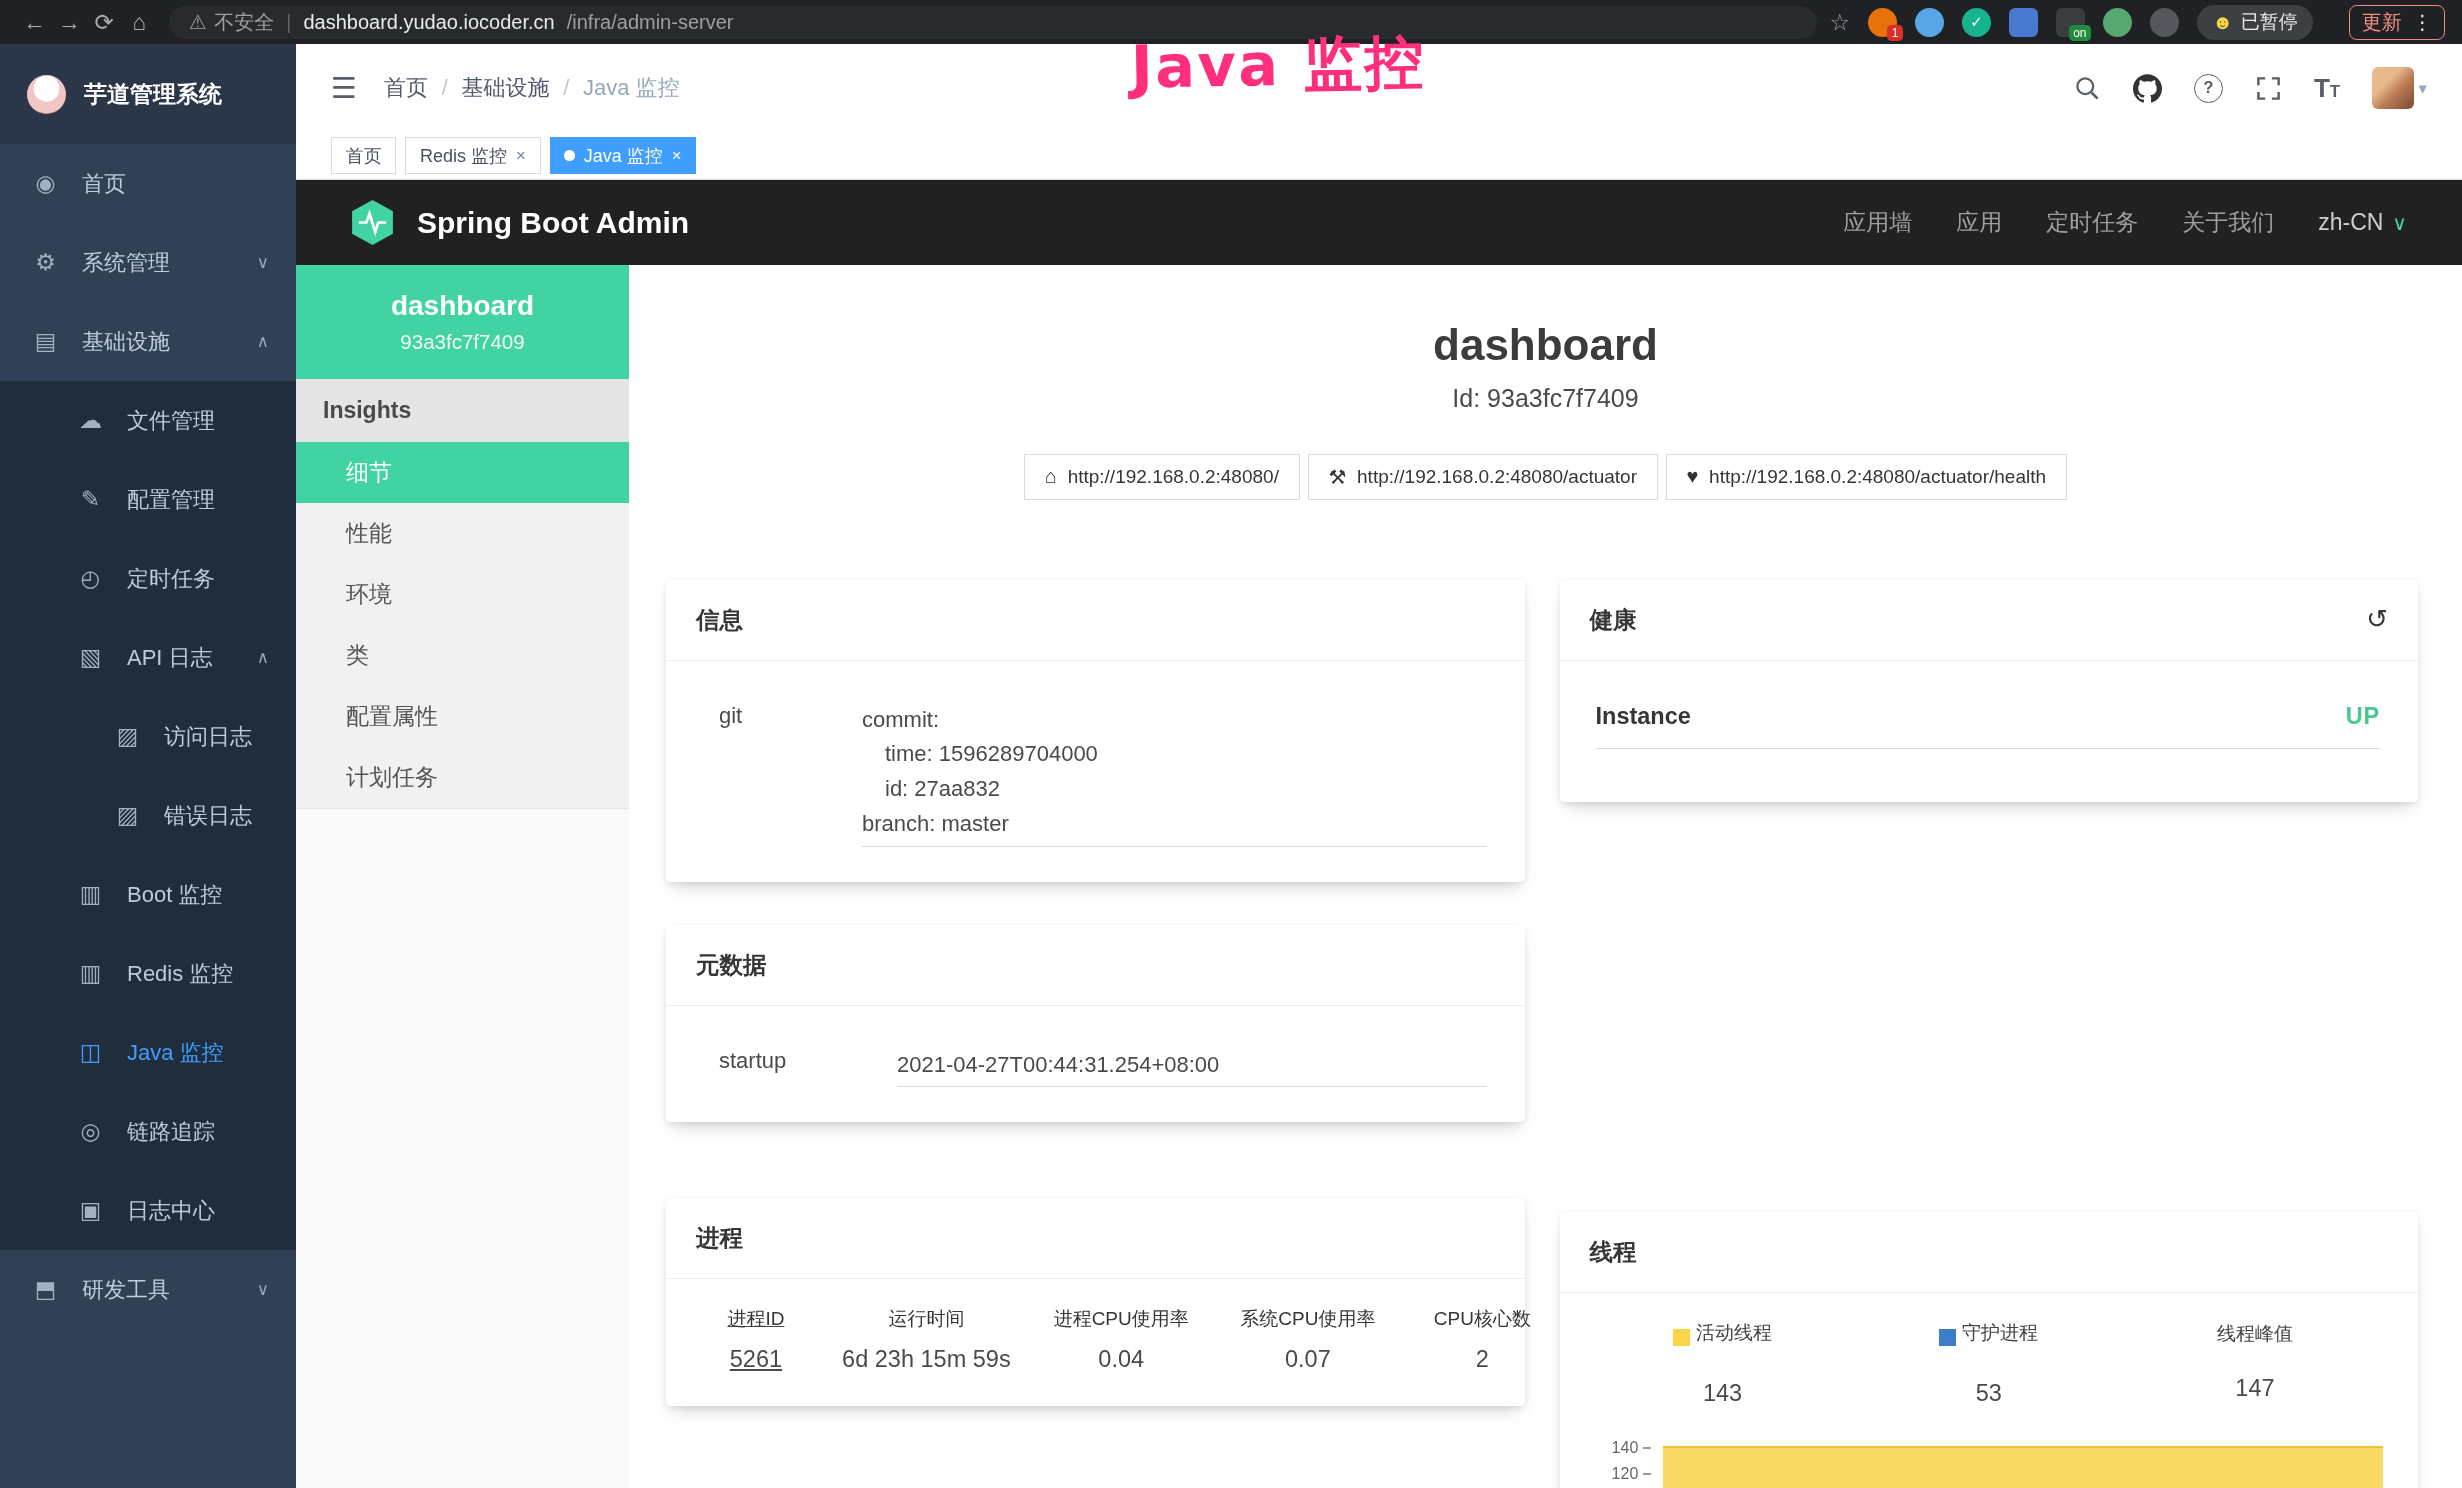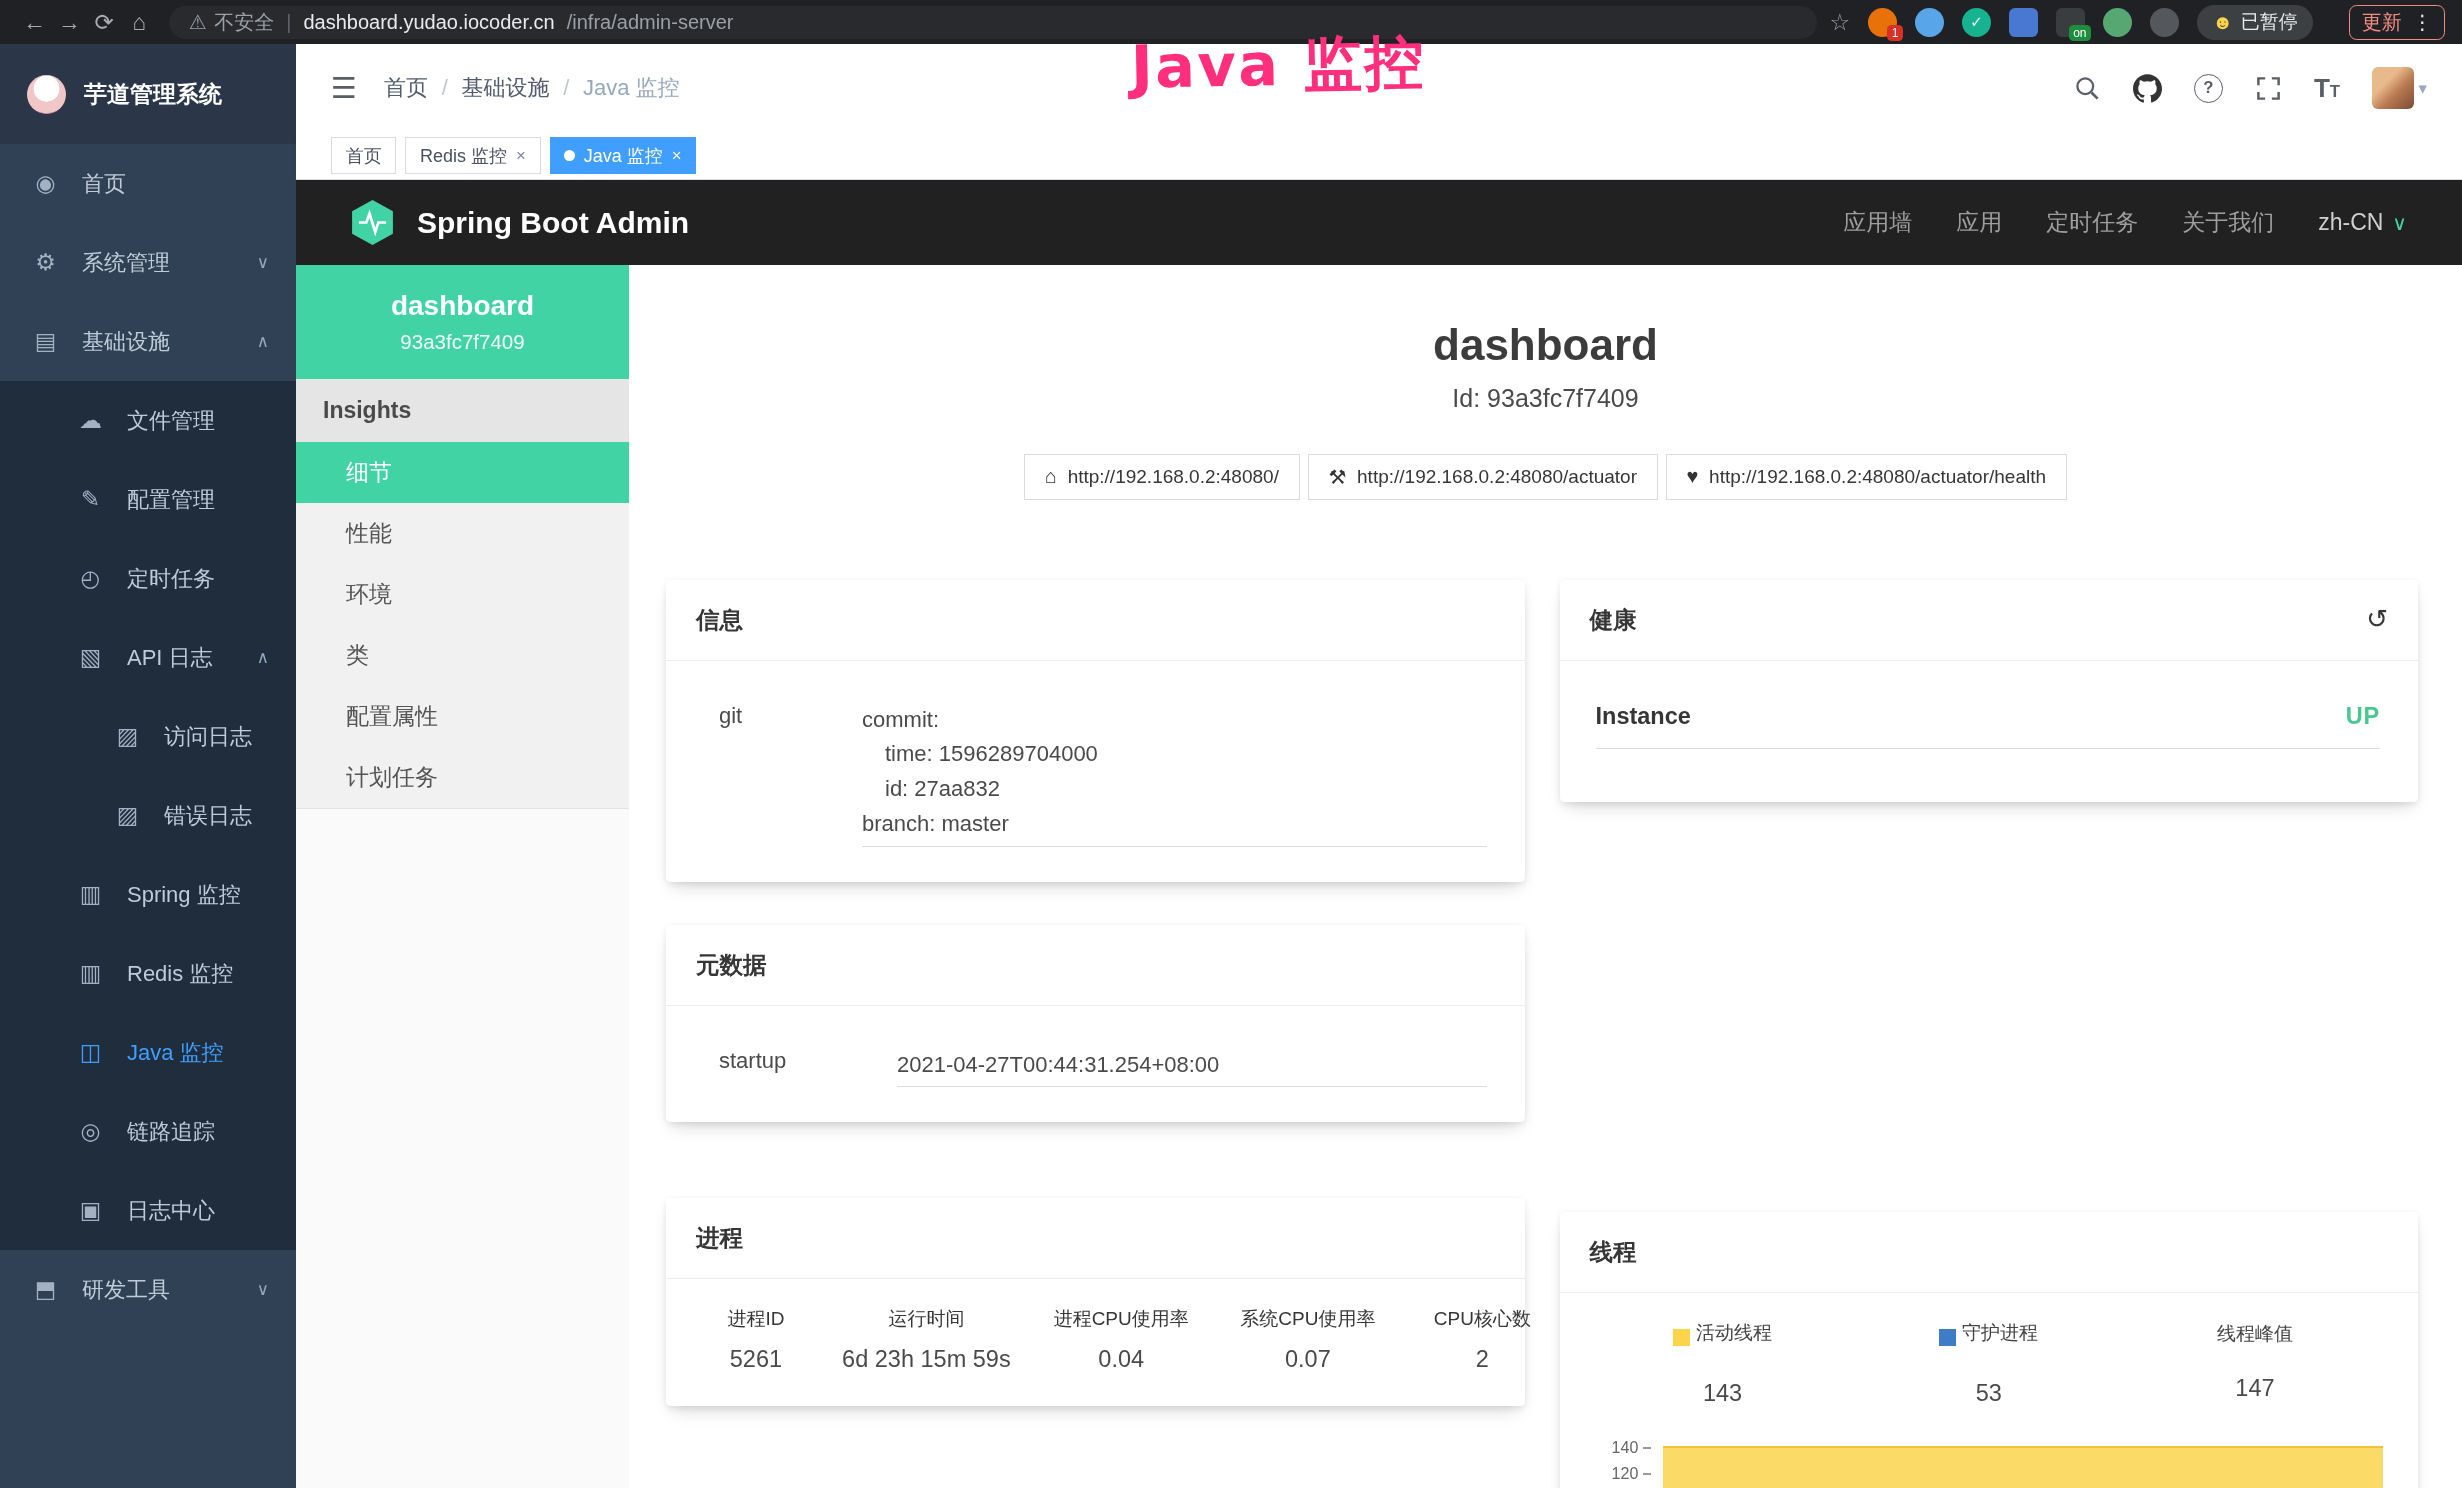--- a/index.html
+++ b/index.html
@@ -108,21 +108,21 @@
   .h-row .up{font-weight:700;color:#48c78e;font-size:23.5px;letter-spacing:0.8px;}
   .health .card-b{padding:42px 38px 53px 36px;}
   .mb1{margin-bottom:43px;}
   .mb2{margin-bottom:76px;}
   .mt-threads{margin-top:410px;}
   .proc .card-b{padding:27px 23px 33px 23px;}
   .p-table{display:flex;text-align:center;}
   .p-col{padding:0 6px;}
   .p-h{font-size:19px;color:#363636;}
   .p-v{font-size:23.5px;color:#4a4a4a;margin-top:13.7px;}
-  .w1{flex:0 0 15%;}.w2{flex:0 0 24%;}.w3{flex:0 0 21%;}.w4{flex:0 0 22%;}.w5{flex:0 0 18%;}
+  .w1{flex:0 0 15%;text-decoration:underline;}.w2{flex:0 0 24%;}.w3{flex:0 0 21%;}.w4{flex:0 0 22%;}.w5{flex:0 0 18%;}
   .threads .card-b{padding:27px 30px 0 30px;}
   .legend{display:flex;}
   .leg{flex:1;text-align:center;}
   .leg .lab{font-size:19px;color:#444;display:inline-flex;align-items:flex-end;gap:6px;}
   .sq{width:16.7px;height:16.7px;display:inline-block;}
   .sq-yellow{background:#fbd44a;}
   .sq-blue{background:#3d7dc8;}
   .leg .val{font-size:23.5px;margin-top:28px;color:#4a4a4a;}
   .chart{position:relative;margin-top:36px;height:182px;}
   .yaxis{position:absolute;left:0;top:-7.6px;width:61px;}
@@ -221,21 +221,21 @@
         <div class="s-item deep">
           <span class="ic">▨</span>
           <span>访问日志</span>
         </div>
         <div class="s-item deep">
           <span class="ic">▨</span>
           <span>错误日志</span>
         </div>
         <div class="s-item">
           <span class="ic">▥</span>
-          <span>Spring 监控</span>
+          <span>Boot 监控</span>
         </div>
         <div class="s-item">
           <span class="ic">▥</span>
           <span>Redis 监控</span>
         </div>
         <div class="s-item active">
           <span class="ic">◫</span>
           <span>Java 监控</span>
         </div>
         <div class="s-item">

